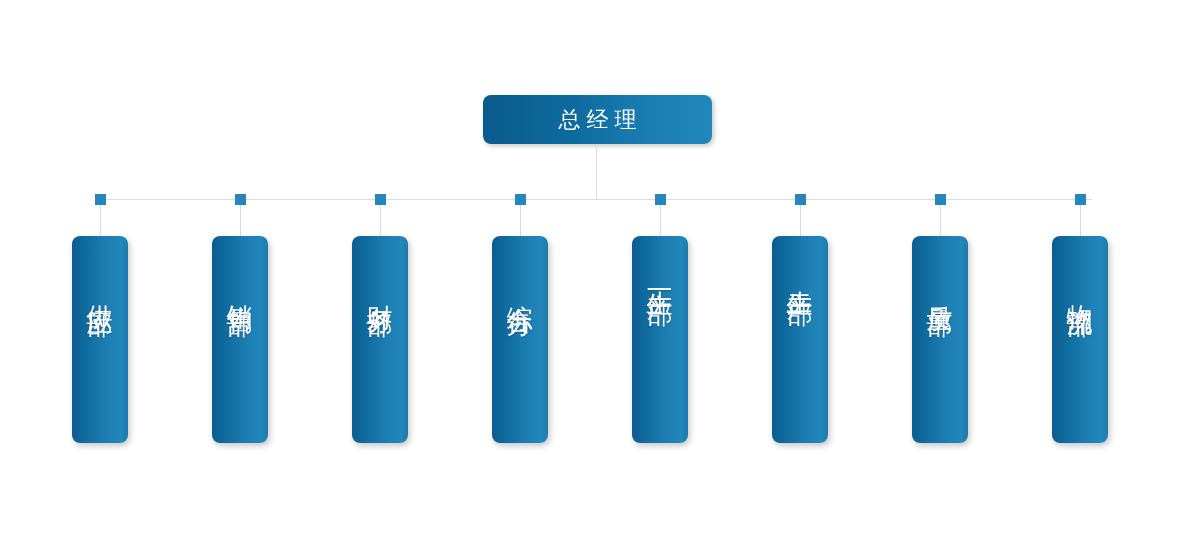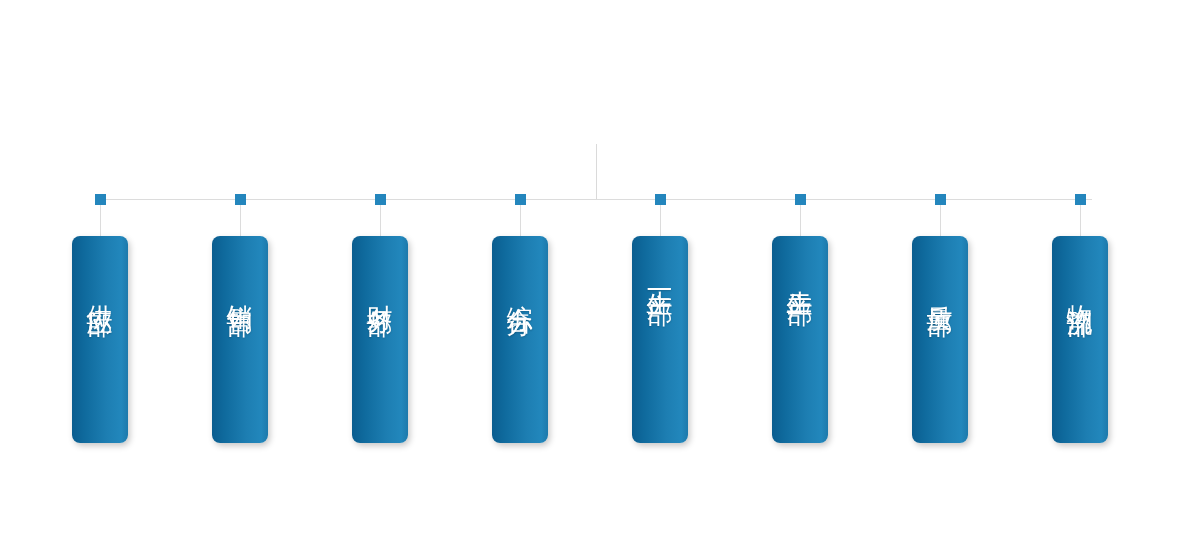--- a/index.html
+++ b/index.html
@@ -100,20 +100,23 @@
     text-shadow: 0 1px 2px rgba(0,0,0,0.18);
   }
   .dept-label.len3 { margin-top: 48px; }
   .dept-label.len4 { margin-top: 34px; }
 </style>
 </head>
 <body>
 
 <div id="org-chart">
 
+  <div class="root-node">
+    <span class="root-label">总经理</span>
+  </div>
 
   <div class="trunk-line"></div>
 
   <div class="bus-line"></div>
 
   <div id="dept-layer">
       <div class="node-marker" style="left: 100px;"></div>
       <div class="drop-line" style="left: 100px;"></div>
       <div class="dept-node" style="left: 100px;">
         <span class="dept-label len3">供应部</span>

